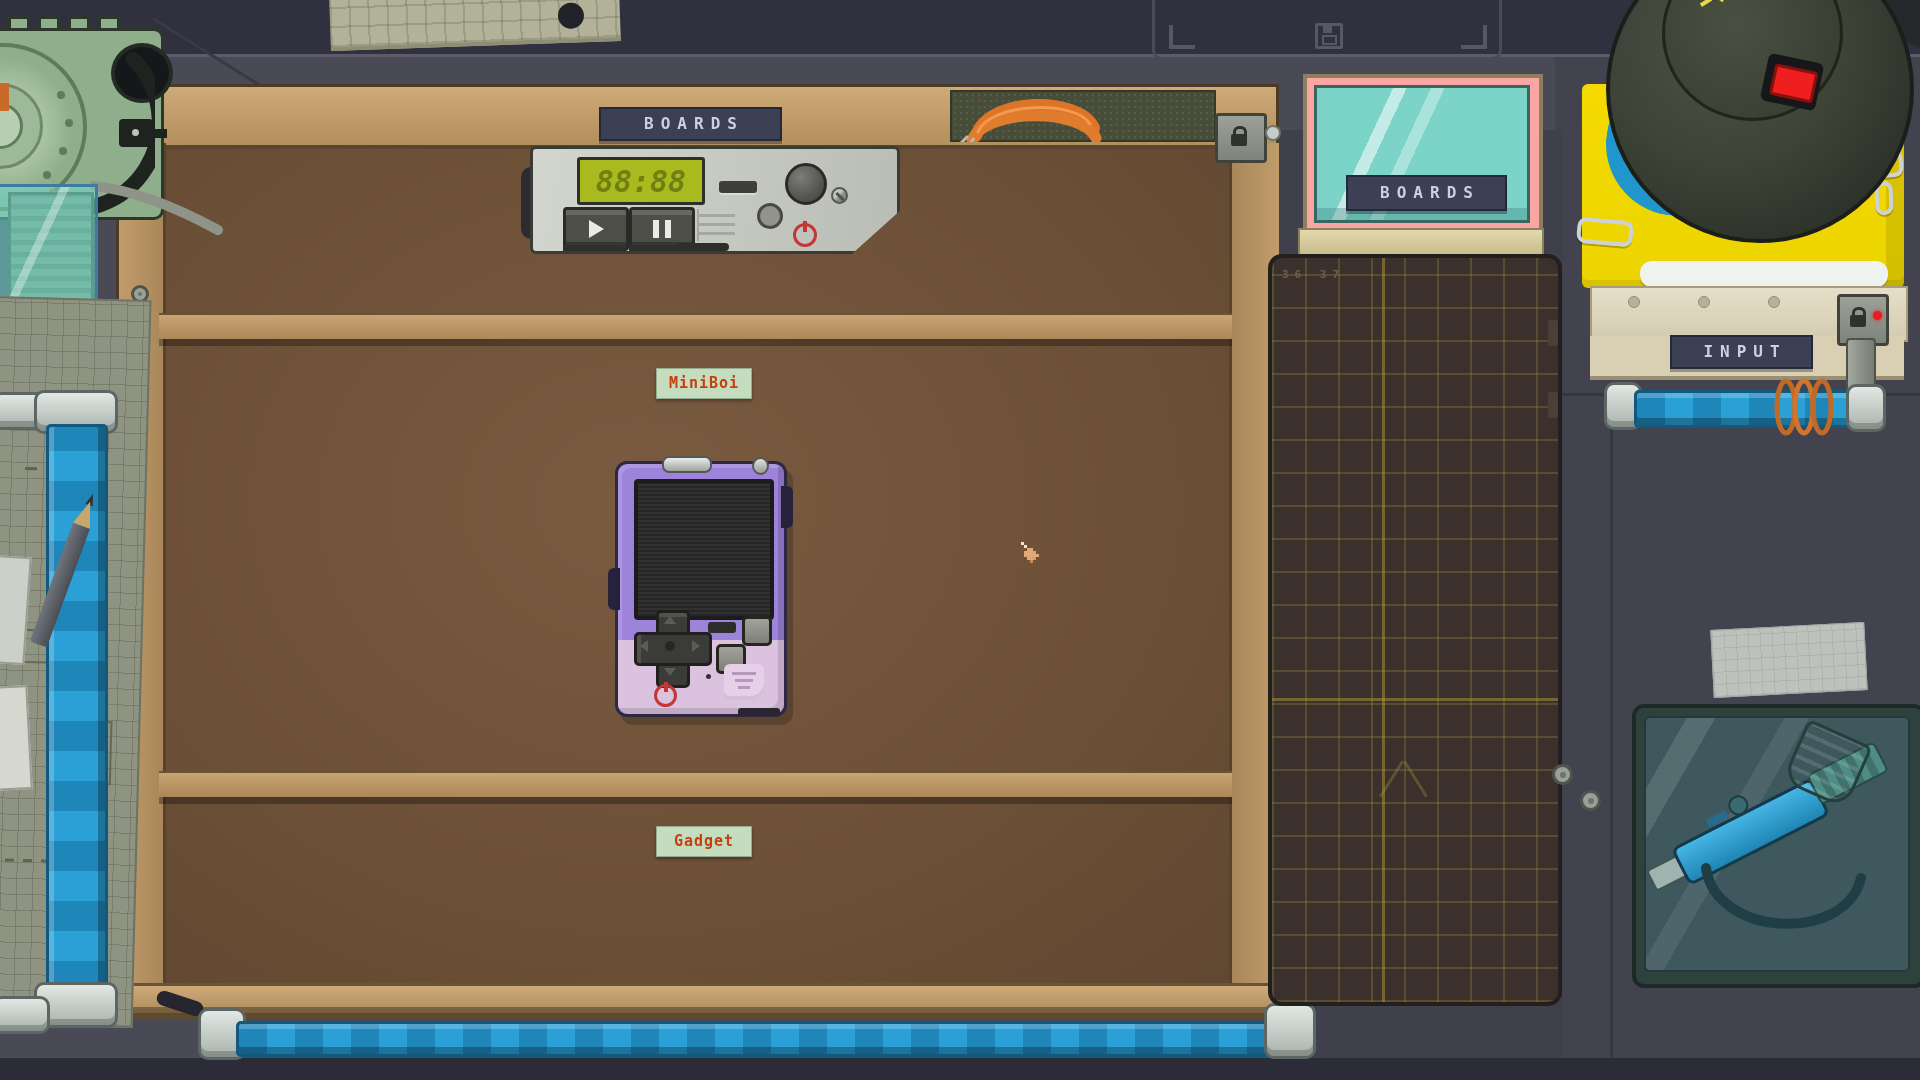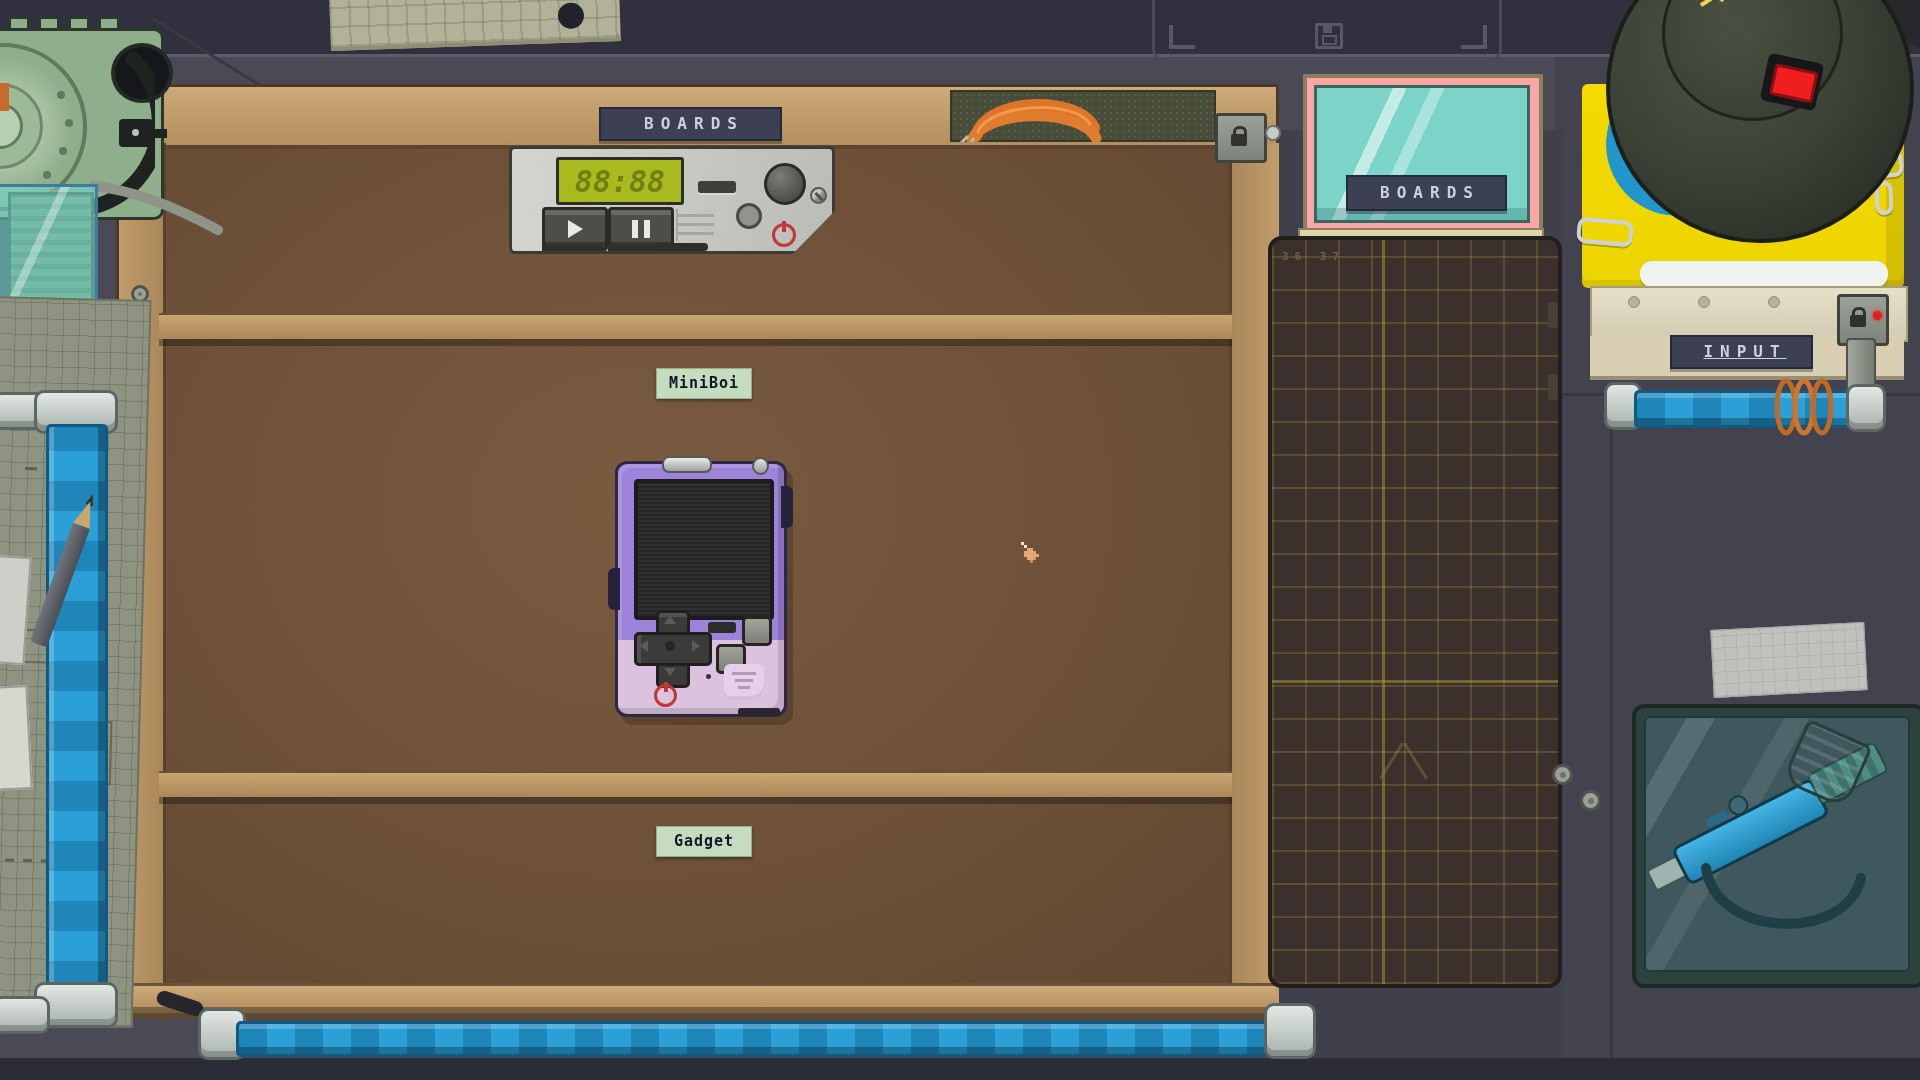--- a/index.html
+++ b/index.html
@@ -5,21 +5,21 @@
   html,body{margin:0;padding:0;background:#1e1e26;}
   .stage{position:relative;width:1920px;height:1080px;overflow:hidden;background:#4a4a57;
          font-family:"DejaVu Sans Mono",monospace;}
   .a{position:absolute;}
   .circ{border-radius:50%;}
   
   .badge{position:absolute;background:#3b4054;border:2px solid #23283a;color:#ccd1dc;
          font:bold 16px/1 "DejaVu Sans Mono",monospace;letter-spacing:7px;
          display:flex;align-items:center;justify-content:center;padding-left:7px;
          box-shadow:0 3px 0 rgba(0,0,0,.3);}
-  .sticker{position:absolute;background:#c6dcbf;border:1px solid #95ad8f;color:#0f172a;
+  .sticker{position:absolute;background:#c6dcbf;border:1px solid #95ad8f;color:#c2410c;
          font:bold 15px/1 "DejaVu Sans Mono",monospace;letter-spacing:1px;
          display:flex;align-items:center;justify-content:center;box-shadow:0 2px 3px rgba(0,0,0,.35);}
   .lcd{position:absolute;display:flex;align-items:center;justify-content:center;
        font:bold italic 30px "DejaVu Sans Mono",monospace;border:3px solid #2e2e2a;border-radius:3px;}
   
   .pipeh{position:absolute;background:repeating-linear-gradient(90deg,#1f86ba 0 28px,#2aa0d6 28px 56px);
          border:3px solid #11597f;border-radius:5px;
          box-shadow:inset 0 5px 0 rgba(255,255,255,.22),inset 0 -7px 0 rgba(0,0,0,.28);}
   .pipev{position:absolute;background:repeating-linear-gradient(0deg,#1f86ba 0 30px,#2aa0d6 30px 60px);
          border:3px solid #11597f;border-radius:5px;
@@ -101,23 +101,23 @@
     <div class="a" style="left:1096px;top:26px;width:46px;height:44px;background:linear-gradient(#9ba198,#7e847b);border:3px solid #3f433c;border-radius:4px;">
       <div class="plock" style="left:13px;top:18px;"></div>
     </div>
     <div class="a circ" style="left:1146px;top:38px;width:12px;height:12px;background:#c6ccc8;border:2px solid #6e746e;"></div>
 
     <div class="badge" style="left:480px;top:20px;width:172px;height:30px;">
       <span>BOARDS</span>
     </div>
 
     <div class="a" style="left:402px;top:80px;width:20px;height:72px;background:#2c2c30;border-radius:10px;"></div>
-    <div class="a" style="left:390px;top:59px;width:320px;height:102px;
+    <div class="a" style="left:411px;top:59px;width:320px;height:102px;
          background:linear-gradient(100deg,#d2d6ce,#b9bdb5);border:3px solid #3a3a36;border-radius:6px;
-         clip-path:polygon(0 0,100% 0,100% 60%,87% 100%,0 100%);">
+         clip-path:polygon(0 0,100% 0,100% 60%,87% 100%,0 100%);padding-left:44px;">
       <div class="lcd" style="left:44px;top:8px;width:122px;height:42px;background:#a8ba1e;color:#6f7f12;">
         <span>88:88</span>
       </div>
       <div class="btn3d" style="left:30px;top:58px;width:60px;height:38px;">
         <div style="width:0;height:0;border-left:15px solid #e9e9e5;border-top:9px solid transparent;border-bottom:9px solid transparent;"></div>
       </div>
       <div class="btn3d" style="left:96px;top:58px;width:60px;height:38px;">
         <div style="width:6px;height:18px;background:#e9e9e5;margin-right:6px;"></div>
         <div style="width:6px;height:18px;background:#e9e9e5;"></div>
       </div>
@@ -188,21 +188,21 @@
   <div class="a" style="left:1303px;top:74px;width:232px;height:154px;background:#fca5a5;border:4px solid #8a815c;">
     <div class="a" style="left:7px;top:7px;width:210px;height:132px;border:3px solid #39665f;background:
          linear-gradient(115deg,transparent 0 28%,rgba(255,255,255,.55) 28% 33%,transparent 33% 42%,rgba(255,255,255,.35) 42% 47%,transparent 47%),#7cd4c8;
          box-shadow:inset 0 -12px 0 rgba(30,90,100,.25);"></div>
     <div class="badge" style="left:39px;top:97px;width:150px;height:32px;">
       <span>BOARDS</span>
     </div>
   </div>
   <div class="a" style="left:1298px;top:228px;width:242px;height:24px;background:linear-gradient(#e3d8ac,#c9bd8f);border:2px solid #8a815c;"></div>
 
-  <div class="a" style="left:1268px;top:236px;width:286px;height:744px;background:#3b302c;border:4px solid #231f1d;border-radius:14px;
+  <div class="a" style="left:1268px;top:254px;width:286px;height:744px;background:#3b302c;border:4px solid #231f1d;border-radius:14px;
        background-image:repeating-linear-gradient(90deg,rgba(150,135,60,.32) 0 2px,transparent 2px 33px),repeating-linear-gradient(0deg,rgba(150,135,60,.32) 0 2px,transparent 2px 33px);">
     <div class="a" style="left:110px;top:0;width:3px;height:744px;background:rgba(176,156,52,.5);"></div>
     <div class="a" style="left:0;top:440px;width:286px;height:3px;background:rgba(176,156,52,.5);"></div>
     <div class="a" style="left:10px;top:10px;color:#6b6248;font:bold 11px 'DejaVu Sans Mono',monospace;letter-spacing:6px;">36 37</div>
     <div class="a" style="left:276px;top:62px;width:10px;height:26px;background:#4a4038;border-radius:3px;"></div>
     <div class="a" style="left:276px;top:134px;width:10px;height:26px;background:#4a4038;border-radius:3px;"></div>
     <div class="a" style="left:118px;top:500px;width:3px;height:42px;background:rgba(150,135,60,.4);transform:rotate(32deg);"></div>
     <div class="a" style="left:142px;top:500px;width:3px;height:42px;background:rgba(150,135,60,.4);transform:rotate(-32deg);"></div>
   </div>
   <div class="bolt" style="left:1552px;top:764px;width:15px;height:15px;"></div>
@@ -221,21 +221,21 @@
   <div class="clip" style="left:1875px;top:91px;width:10px;height:26px;transform:rotate(3deg);"></div>
   <div class="clip" style="left:1875px;top:181px;width:10px;height:26px;transform:rotate(-2deg);"></div>
 
   <div class="a" style="left:1590px;top:286px;width:314px;height:52px;background:linear-gradient(#e6dfc8,#d3cbb0);border:2px solid #a89c7e;">
     <div class="a circ" style="left:36px;top:8px;width:10px;height:10px;background:#b8b09a;border:1px solid #948c74;"></div>
     <div class="a circ" style="left:106px;top:8px;width:10px;height:10px;background:#b8b09a;border:1px solid #948c74;"></div>
     <div class="a circ" style="left:176px;top:8px;width:10px;height:10px;background:#b8b09a;border:1px solid #948c74;"></div>
     <div class="a circ" style="left:246px;top:8px;width:10px;height:10px;background:#b8b09a;border:1px solid #948c74;"></div>
   </div>
   <div class="a" style="left:1590px;top:336px;width:314px;height:40px;background:#d9d0b4;border-bottom:4px solid #9a8f72;"></div>
-  <div class="badge" style="left:1670px;top:335px;width:132px;height:30px;text-decoration:underline;">
+  <div class="badge" style="left:1670px;top:335px;width:132px;height:30px;">
     <span>INPUT</span>
   </div>
   <div class="a" style="left:1837px;top:294px;width:46px;height:46px;background:linear-gradient(#9ba198,#7e847b);border:3px solid #3f433c;border-radius:4px;">
     <div class="plock" style="left:10px;top:18px;"></div>
     <div class="a circ" style="left:33px;top:14px;width:9px;height:9px;background:#e81e1e;box-shadow:0 0 4px #e81e1e;"></div>
   </div>
   <div class="graypipe" style="left:1846px;top:338px;width:26px;height:58px;"></div>
 
   <div class="elbow" style="left:1604px;top:382px;width:32px;height:42px;"></div>
   <div class="pipeh" style="left:1634px;top:390px;width:216px;height:32px;"></div>

